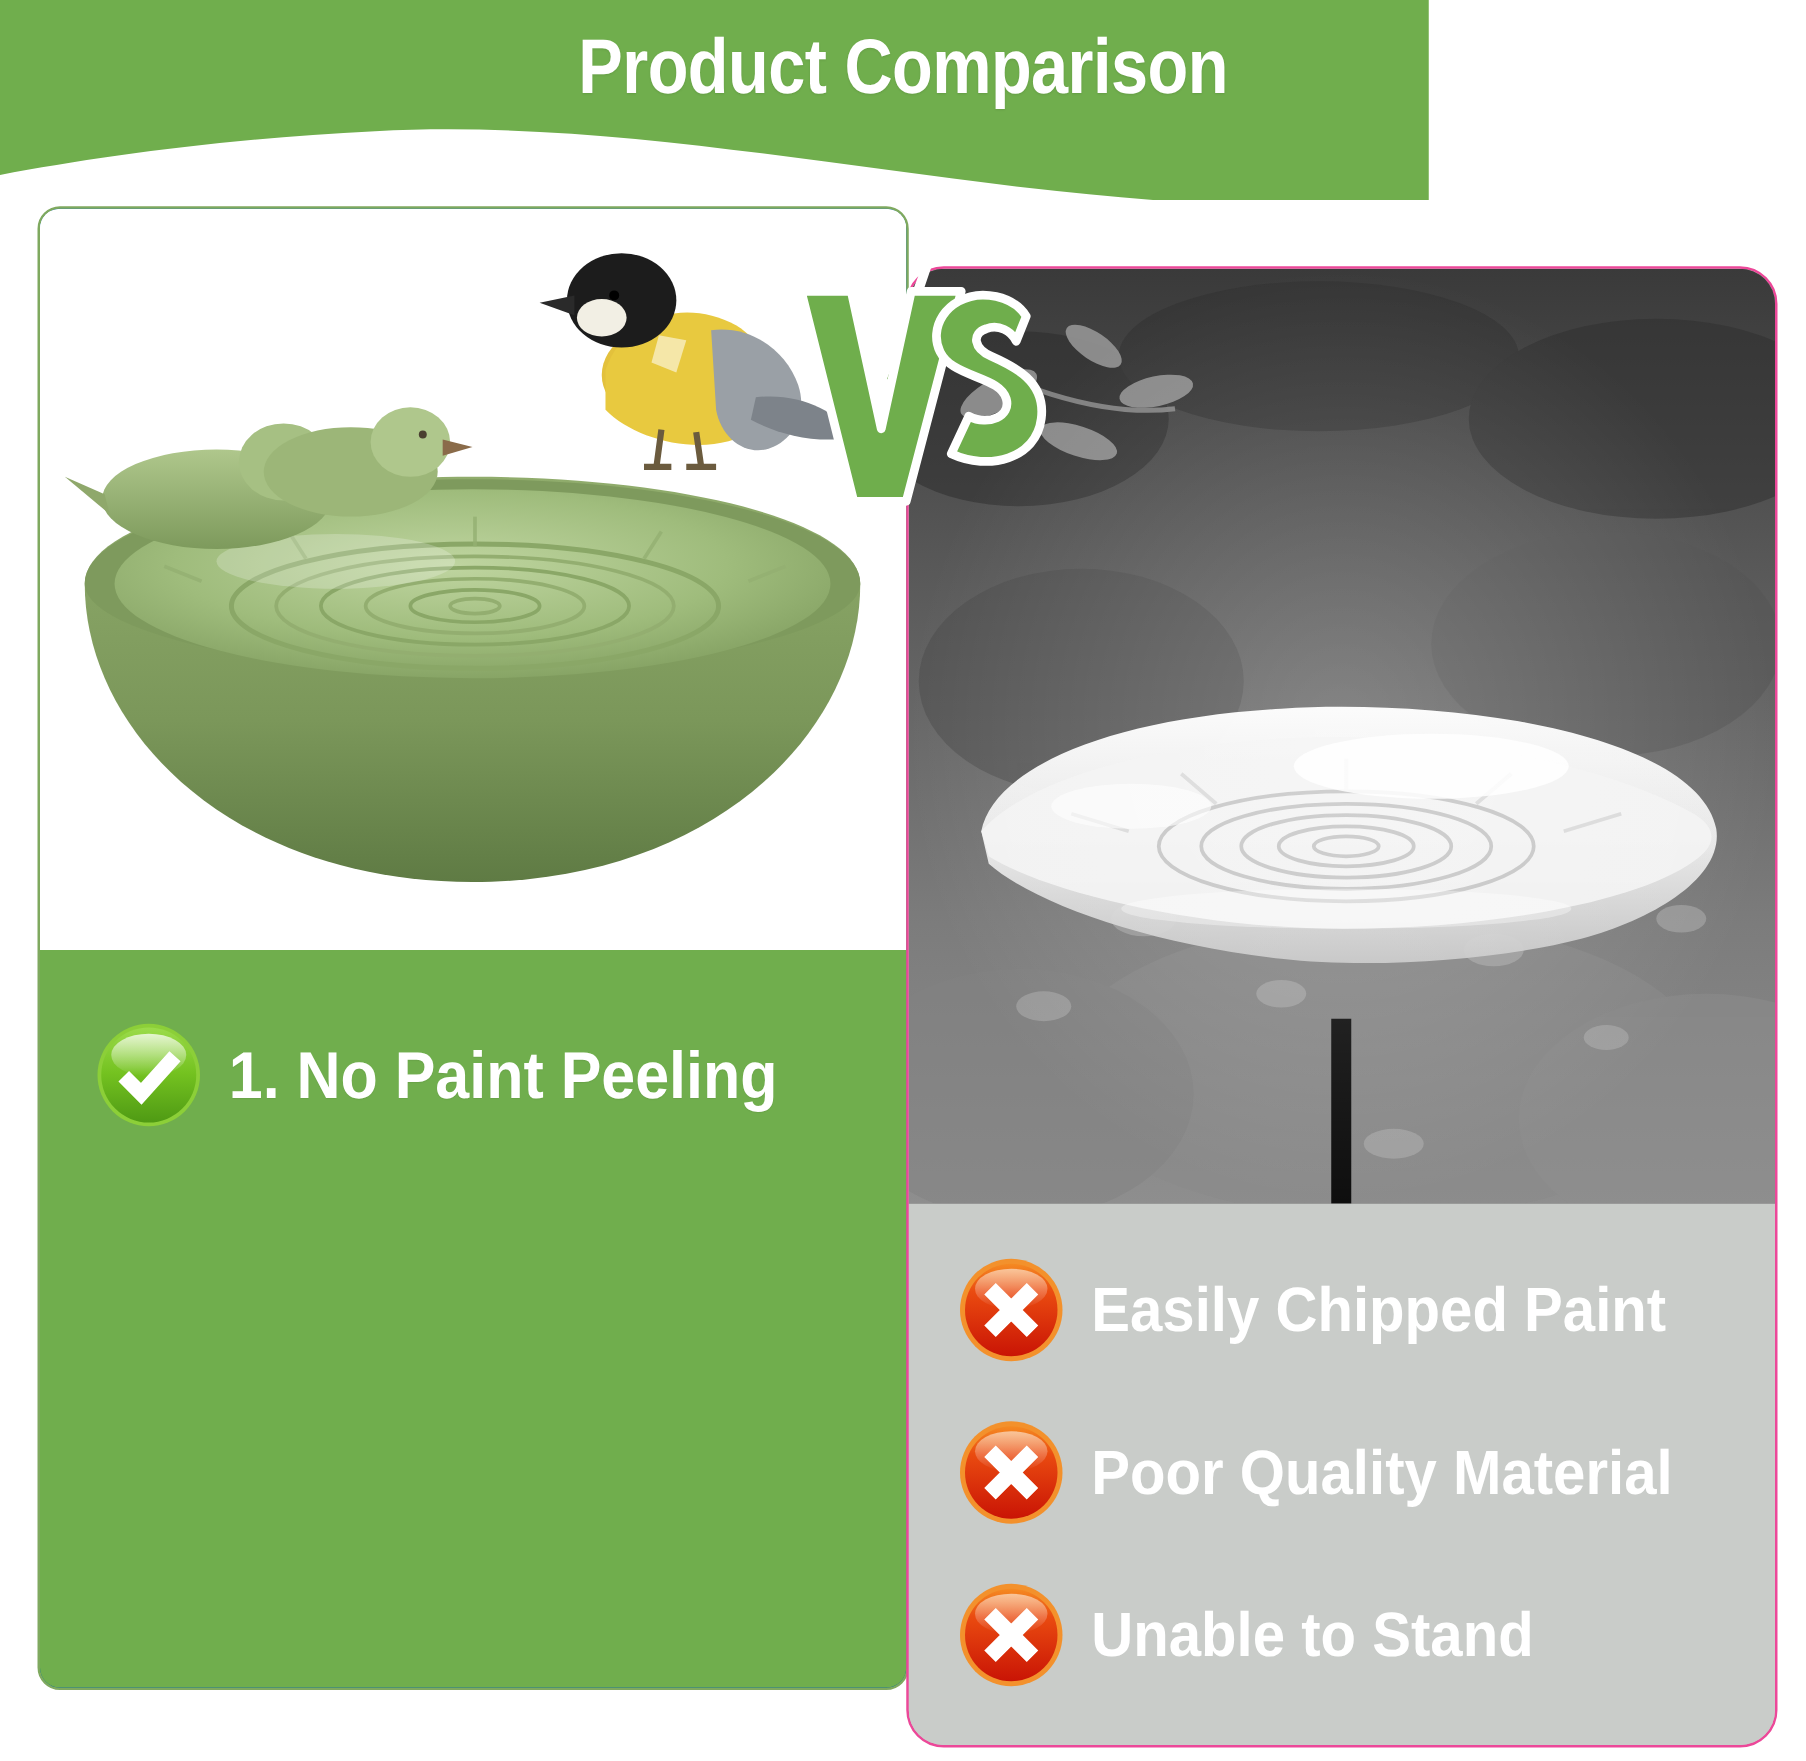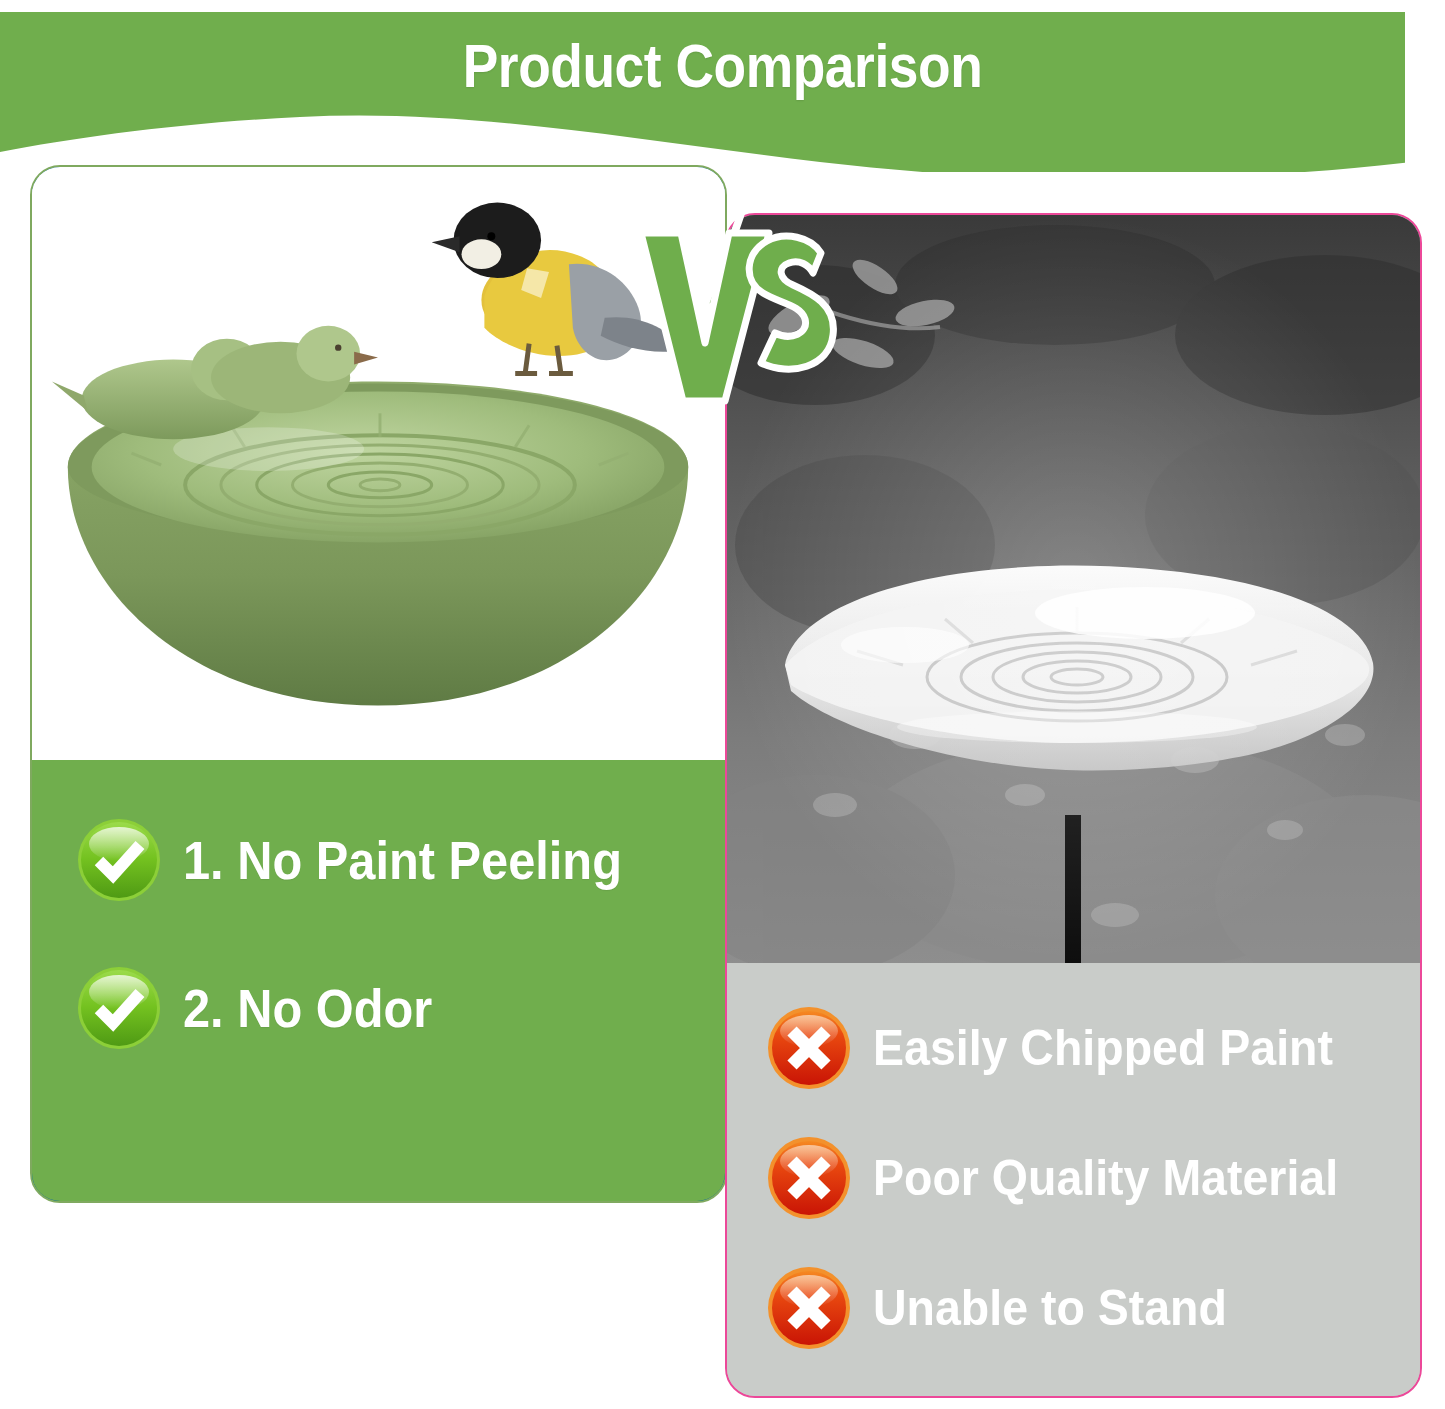--- a/index.html
+++ b/index.html
@@ -4,42 +4,42 @@
 <style>
   html,body{margin:0;padding:0;background:#ffffff;}
   body{
     width:1445px;height:1409px;position:relative;overflow:hidden;
     font-family:"Liberation Sans", sans-serif;
     -webkit-font-smoothing:antialiased;
   }
 
   
   #header-band{
-    position:absolute;left:0;top:12px;width:1405px;height:160px;
+    position:absolute;left:0;top:0;width:1143px;height:160px;
     overflow:hidden;
   }
   #header-wave{position:absolute;left:0;top:0;width:1445px;height:160px;display:block;}
   #header-title{
     position:absolute;left:0;top:18px;width:1445px;
     text-align:center;
     color:#ffffff;
     font-size:62px;
     font-weight:bold;
     letter-spacing:-0.5px;
     transform:scaleX(0.86);
     transform-origin:center top;
     text-shadow:0 1px 2px rgba(0,0,0,0.10);
     white-space:nowrap;
   }
 
   
   #left-card{
-    position:absolute;left:30px;top:165px;width:697px;height:1038px;
+    position:absolute;left:30px;top:165px;width:697px;height:1187px;
     border:2px solid #7FA95F;
-    border-radius:30px;
+    border-radius:18px;
     background:#0369a1;
     overflow:hidden;
     box-sizing:border-box;
   }
   #left-photo{
     position:absolute;left:0;top:0;width:100%;height:593px;
     background:#ffffff;
     overflow:hidden;
   }
   #left-photo svg{position:absolute;left:0;top:0;width:100%;height:100%;}
@@ -221,31 +221,20 @@
           </defs>
           <circle cx="42" cy="42" r="41" fill="#8CCF38"></circle>
           <circle cx="42" cy="42" r="38" fill="url(#gchk)"></circle>
           <ellipse cx="42" cy="26" rx="30" ry="17" fill="url(#gchkGloss)"></ellipse>
           <path d="M22,43 L36,57 L63,27" stroke="#FFFFFF" stroke-width="12" fill="none" stroke-linecap="butt" stroke-linejoin="miter"></path>
         </svg>
       </span>
       <span class="pro-text">1. No Paint Peeling</span>
     </div>
 
-    <div class="pro-row">
-      <span class="badge">
-        <svg viewBox="0 0 84 84">
-          <circle cx="42" cy="42" r="41" fill="#8CCF38"></circle>
-          <circle cx="42" cy="42" r="38" fill="url(#gchk)"></circle>
-          <ellipse cx="42" cy="26" rx="30" ry="17" fill="url(#gchkGloss)"></ellipse>
-          <path d="M22,43 L36,57 L63,27" stroke="#FFFFFF" stroke-width="12" fill="none" stroke-linecap="butt" stroke-linejoin="miter"></path>
-        </svg>
-      </span>
-      <span class="pro-text">2. No Odor</span>
-    </div>
 
 
   </div>
 </div>
 
 <div id="right-card">
 
   <div id="right-photo">
     <svg viewBox="0 0 697 748" preserveAspectRatio="xMidYMid slice">
       <defs>

